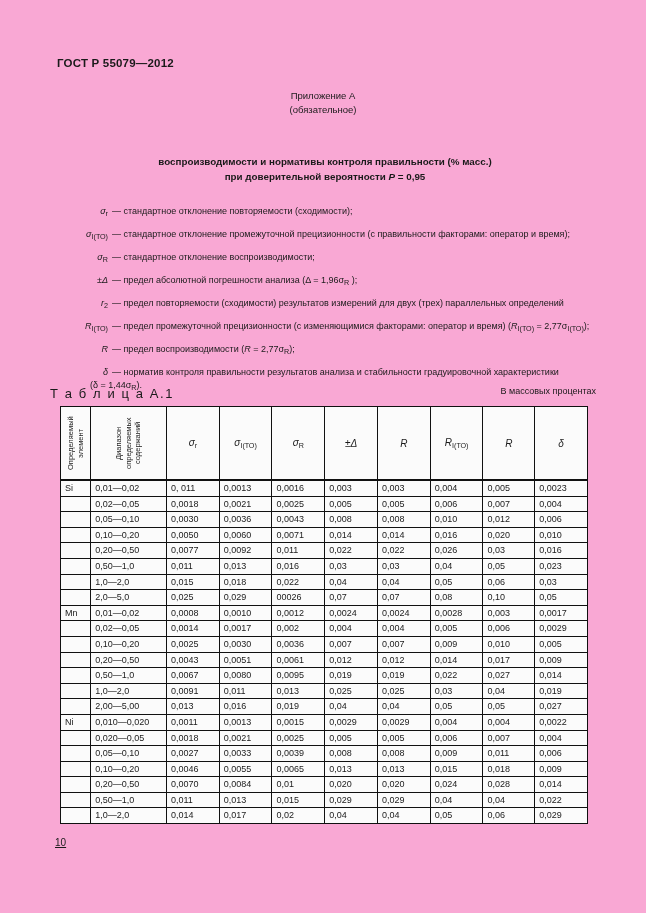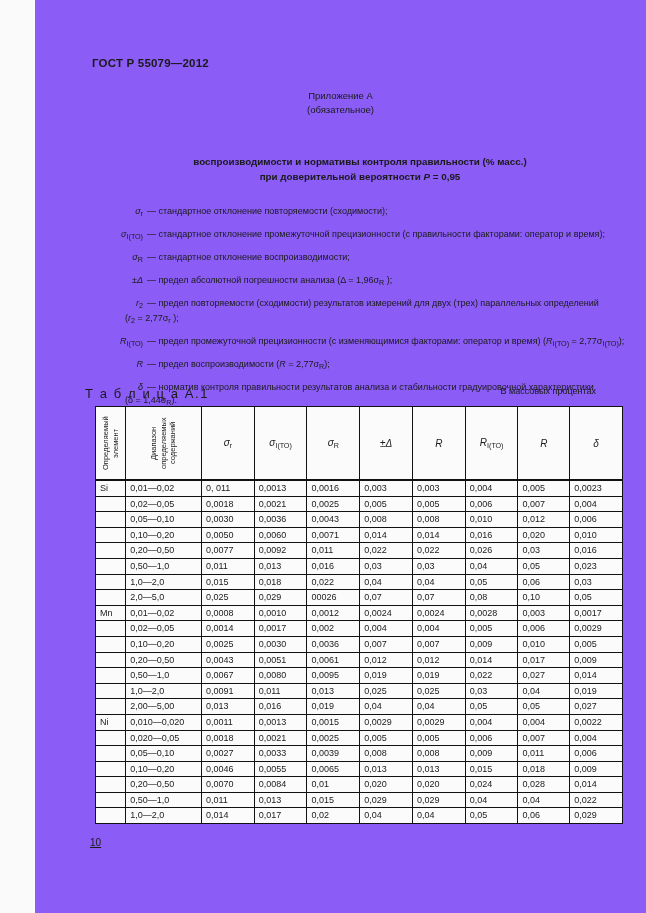--- a/index.html
+++ b/index.html
@@ -11,22 +11,21 @@
     width: 646px;
     height: 913px;
     font-family: "Liberation Sans", sans-serif;
     color: #1a1a1a;
     position: relative;
     overflow: hidden;
   }
   .page {
     position: absolute;
     inset: 0;
-    background: #8b5cf6;
-    margin-left: 35px;
+    background: #f9a8d4;
   }
   .gost-header {
     position: absolute;
     left: 57px;
     top: 57px;
     font-size: 11.5px;
     font-weight: bold;
     letter-spacing: 0.2px;
   }
   .appendix {
@@ -198,21 +197,20 @@
         <div class="def-sym" style="width:52px">±Δ</div>
         <div class="def-body">— предел абсолютной погрешности анализа (Δ = 1,96σ<sub>R</sub> );</div>
       </div>
     </div>
 
     <div class="def">
       <div class="def-row">
         <div class="def-sym" style="width:52px">r<sub>2</sub></div>
         <div class="def-body">— предел повторяемости (сходимости) результатов измерений для двух (трех) параллельных определений</div>
       </div>
-      <div class="def-cont">(<i>r</i><sub>2</sub> = 2,77σ<sub>r</sub> );</div>
     </div>
 
     <div class="def">
       <div class="def-row">
         <div class="def-sym" style="width:52px">R<sub>I(ТО)</sub></div>
         <div class="def-body">— предел промежуточной прецизионности (с изменяющимися факторами: оператор и время) (<i>R</i><sub>I(ТО)</sub> = 2,77σ<sub>I(ТО)</sub>);</div>
       </div>
     </div>
 
     <div class="def">

